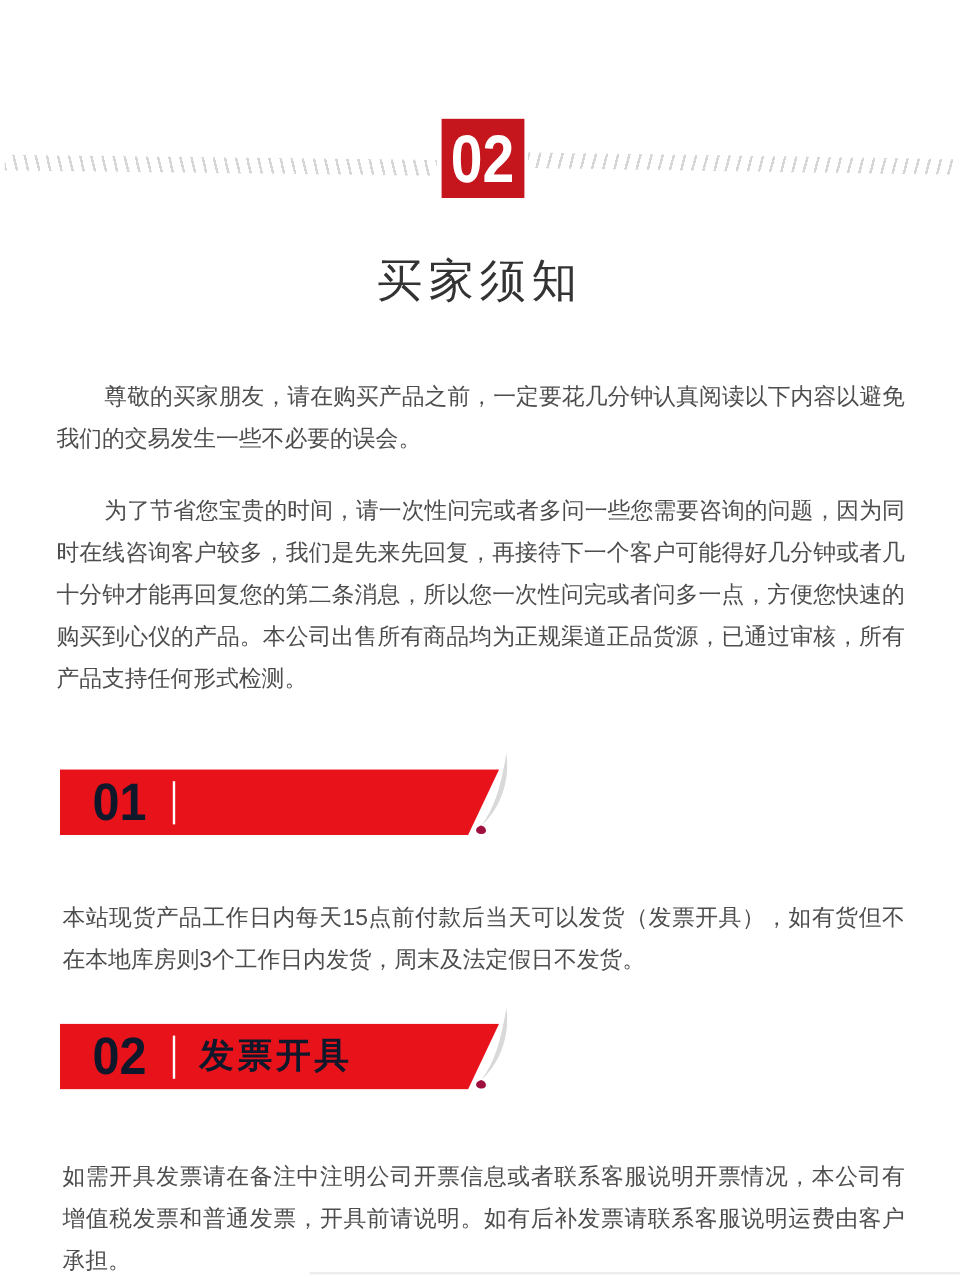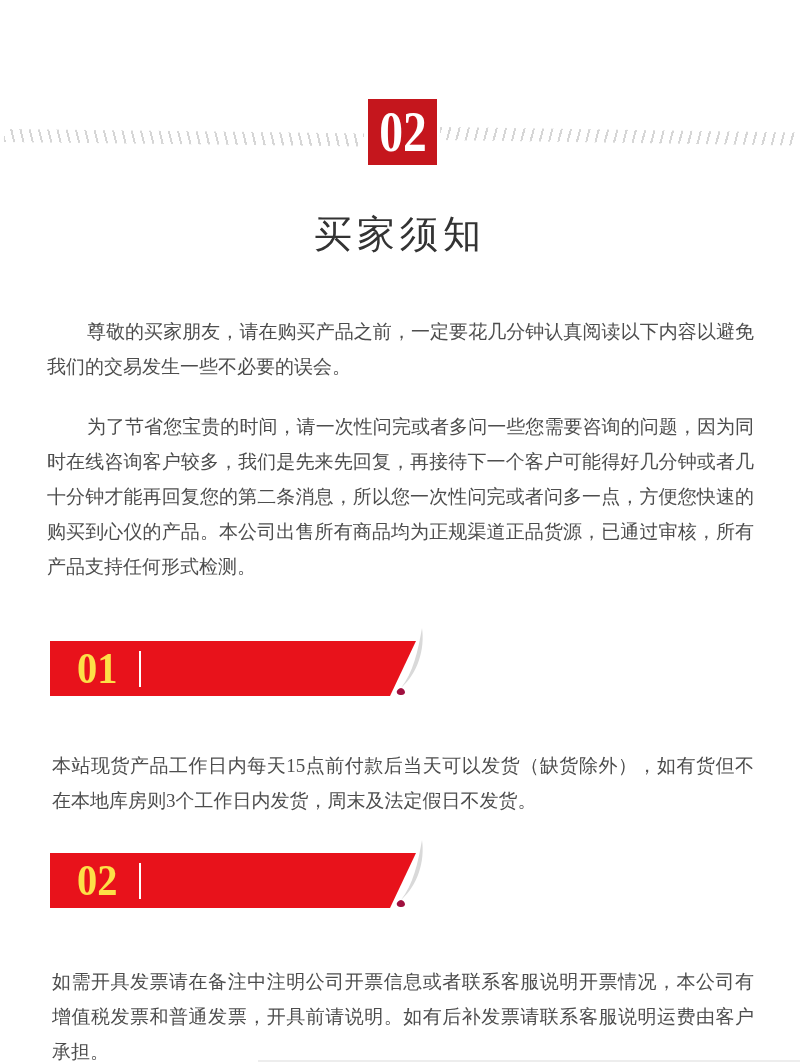--- a/index.html
+++ b/index.html
@@ -1,21 +1,21 @@
 <!DOCTYPE html>
 <html><head>
 <meta charset="utf-8">
 <style>
   html,body{margin:0;padding:0;background:#fff;}
   .page{
     position:relative;
     width:800px;height:1064px;
     background:#ffffff;
     overflow:hidden;
-    font-family:Liberation Serif, serif;
+    font-family:Liberation Sans, sans-serif;
   }
 
   
   .sec-badge{
     position:absolute;left:368px;top:99px;width:69px;height:66px;
     background:#c5161d;color:#ffffff;
     display:flex;align-items:center;justify-content:center;
     font-size:56px;font-weight:bold;letter-spacing:0px;
   }
   .sec-badge span{display:inline-block;transform:scaleX(.85);}
@@ -56,21 +56,21 @@
   .p3{left:52px;top:729px;width:702px;}
   .p4{left:52px;top:945px;width:702px;}
 
   
   .ribbon{position:absolute;left:0;top:0;width:100%;height:0;}
   .ribbon-bar{
     position:absolute;left:50px;width:366px;height:55px;
     background:#e8121b;
     clip-path:polygon(0 0,100% 0,calc(100% - 26px) 100%,0 100%);
     display:flex;align-items:center;
-    color:#fde047;z-index:1;
+    color:#0f172a;z-index:1;
   }
   .rib-num{
     margin-left:27px;
     font-size:44px;font-weight:bold;line-height:55px;
     transform:scaleX(.92);transform-origin:left center;
   }
   .rib-div{
     width:2px;height:36px;background:#ffffff;
     margin-left:18px;margin-right:20px;flex:0 0 auto;
   }
@@ -104,29 +104,30 @@
   <div class="ribbon">
     <svg class="curl" style="left:384px;top:627px;" width="44" height="74" viewBox="0 0 44 74">
       <path d="M38,1 C41,22 34,46 17,61 C29,46 34,24 38,1 Z" fill="#d9d9d9"></path>
       <path d="M17,61 C22,62 23,69 16,68 C11,67 12,62 17,61 Z" fill="#a0103f"></path>
     </svg>
     <div class="ribbon-bar" style="top:641px;">
       <span class="rib-num">01</span>
       <span class="rib-div"></span>
     </div>
   </div>
-  <p class="para p3">本站现货产品工作日内每天15点前付款后当天可以发货（缺货除外），如有货但不在本地库房则3个工作日内发货，周末及法定假日不发货。</p>
+  <p class="para p3">本站现货产品工作日内每天15点前付款后当天可以发货（发票开具），如有货但不在本地库房则3个工作日内发货，周末及法定假日不发货。</p>
 
   <div class="ribbon">
     <svg class="curl" style="left:384px;top:839px;" width="44" height="74" viewBox="0 0 44 74">
       <path d="M38,1 C41,22 34,46 17,61 C29,46 34,24 38,1 Z" fill="#d9d9d9"></path>
       <path d="M17,61 C22,62 23,69 16,68 C11,67 12,62 17,61 Z" fill="#a0103f"></path>
     </svg>
     <div class="ribbon-bar" style="top:853px;">
       <span class="rib-num">02</span>
       <span class="rib-div"></span>
+      <span class="rib-label">发票开具</span>
     </div>
   </div>
   <p class="para p4">如需开具发票请在备注中注明公司开票信息或者联系客服说明开票情况，本公司有增值税发票和普通发票，开具前请说明。如有后补发票请联系客服说明运费由客户承担。</p>
 
   <div class="bottom-line"></div>
 
 </div>
 
 </body></html>

